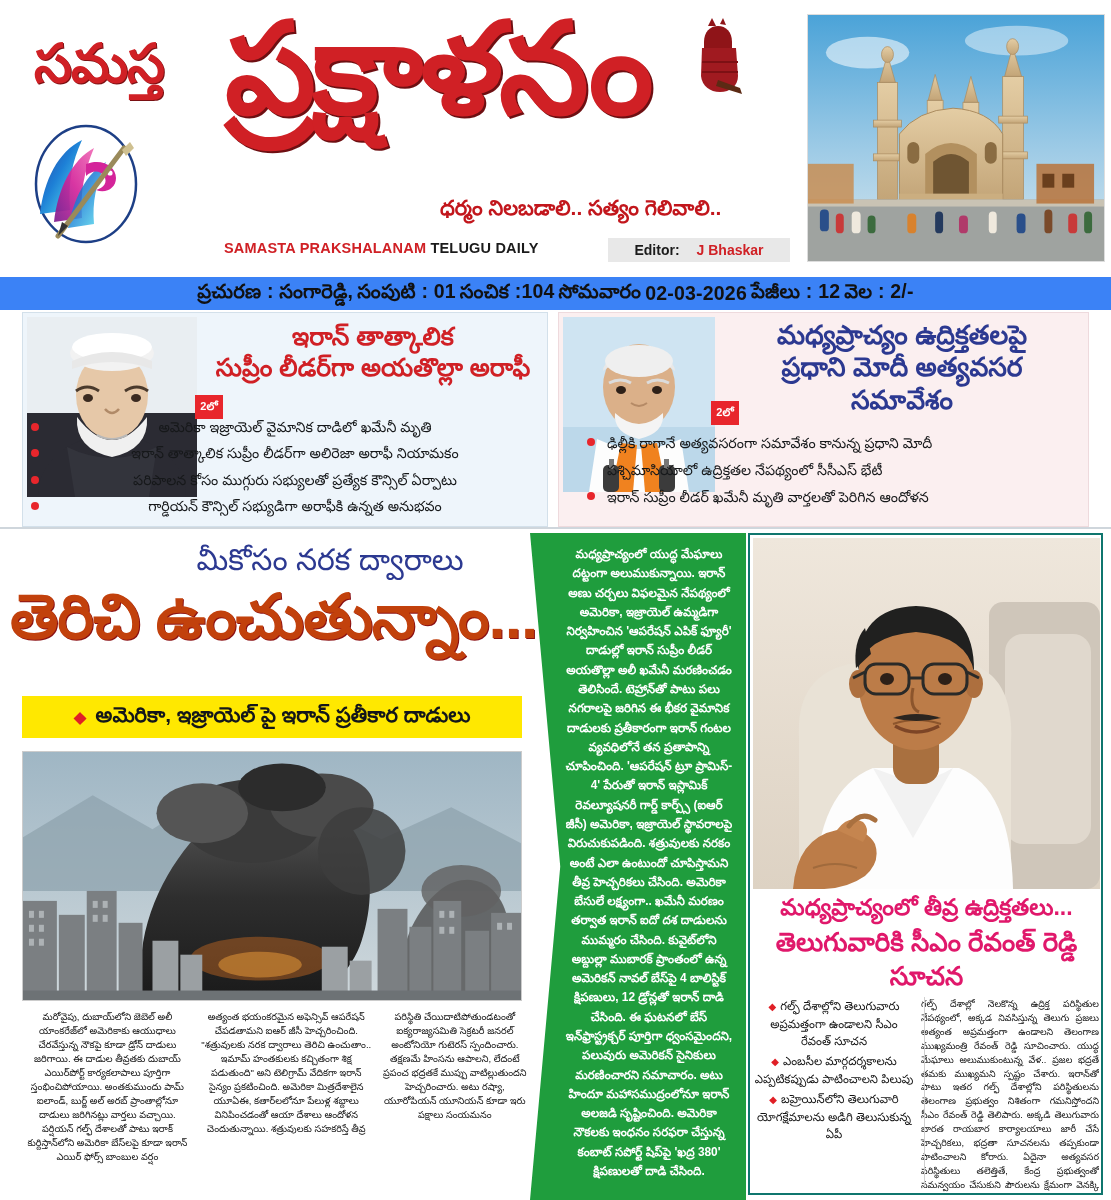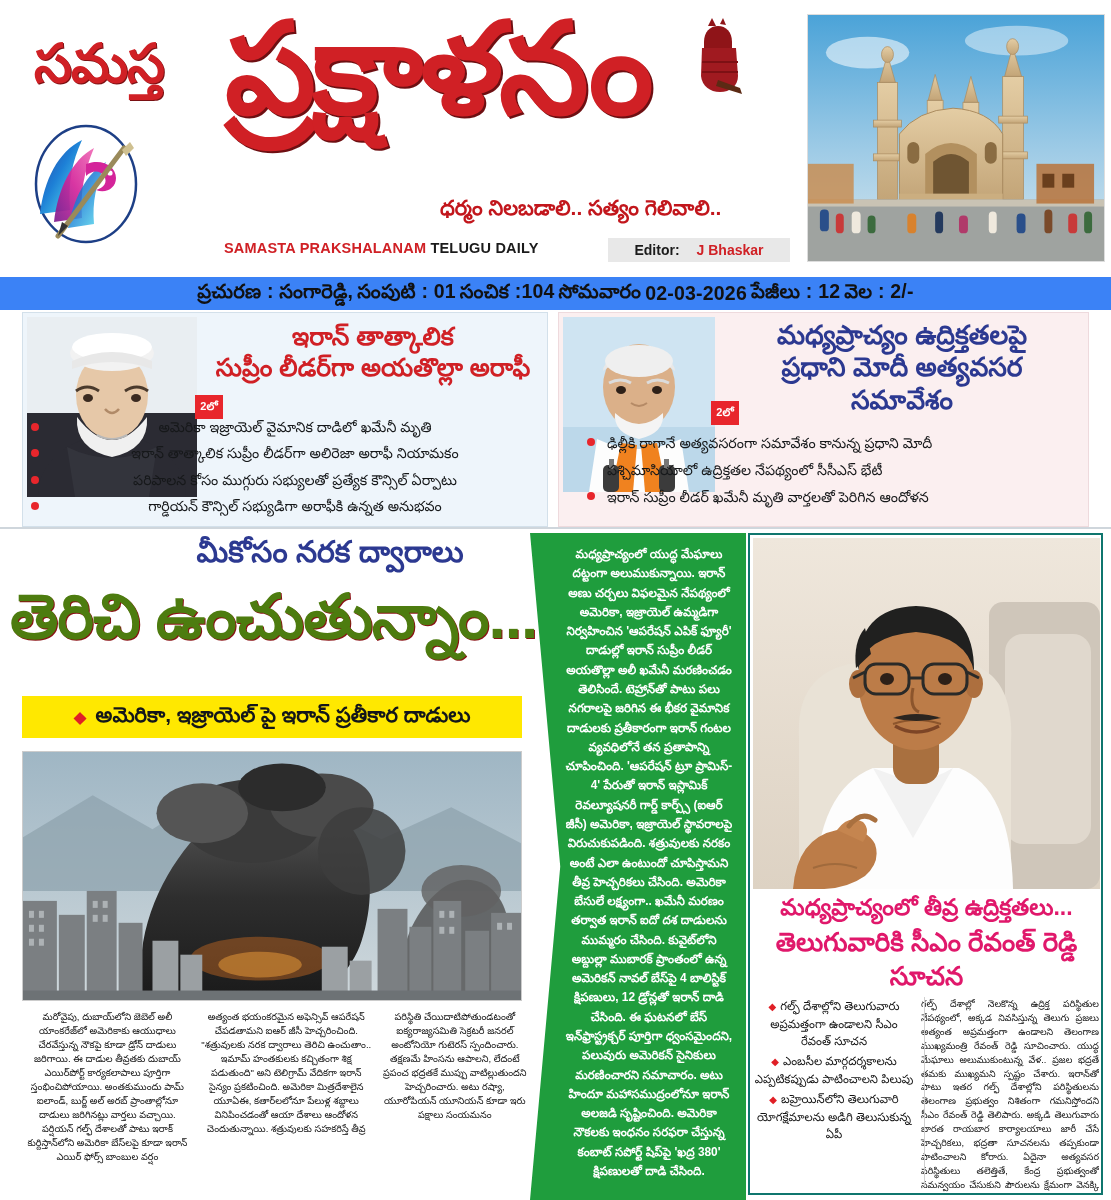--- a/index.html
+++ b/index.html
@@ -111,27 +111,27 @@
   .tn-left .tn-bul::before { left:0px; }
   .tn-right .tn-bul::before { left:14px; top:5px; }
   .tn-right .tn-bul.nb::before { display:none; }
 
   
   .mainband { position:absolute; top:533px; left:0; width:1111px; height:667px; }
 
   .lead { position:absolute; left:0; top:0; width:536px; height:667px; }
 
   .kicker {
-    position:absolute; left:140px; top:2px; width:380px;
-    text-align:center; font-size:30px; font-weight:bold; color:#2c3991;
+    position:absolute; left:140px; top:10px; width:380px;
+    text-align:center; font-size:30px; font-weight:normal; color:#2c3991;
     white-space:nowrap;
   }
   .bighead {
     position:absolute; left:10px; top:48px; width:520px;
-    text-align:right; font-size:62px; font-weight:bold; color:#4d7c0f;
+    text-align:right; font-size:62px; font-weight:bold; color:#c2410c;
     letter-spacing:-1px; white-space:nowrap;
     text-shadow:1px 1px 0 #8a1014;
   }
   .leadbar {
     position:absolute; left:22px; top:163px; width:500px; height:42px;
     background:#ffe800; display:flex; align-items:center; justify-content:center;
     font-size:21px; font-weight:bold; color:#13161a;
   }
   .leadbar .dia { color:#e01f26; margin-right:9px; font-size:17px; }
 

